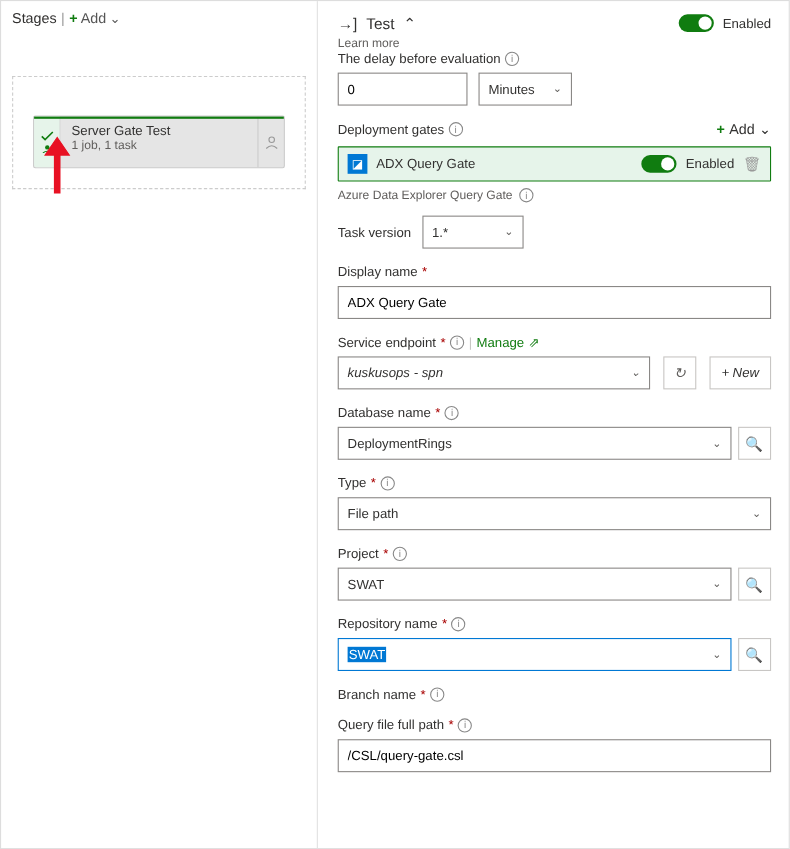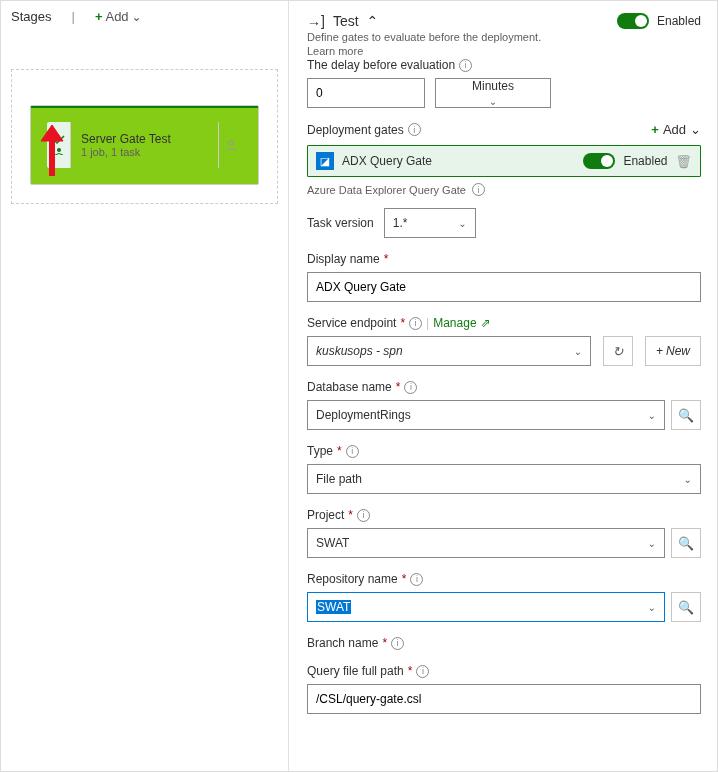--- a/index.html
+++ b/index.html
@@ -1,23 +1,23 @@
 <!DOCTYPE html>
 <html><head>
 <meta charset="utf-8">
 <style>
 * { box-sizing: border-box; margin: 0; padding: 0; }
 body { font-family: "Segoe UI", Arial, sans-serif; font-size: 13px; color: #323130; background: #fff; width: 718px; height: 772px; overflow: hidden; border: 1px solid #ddd; }
 .app { display: flex; height: 100%; }
 .left { width: 288px; border-right: 1px solid #e1e1e1; padding: 8px 10px; position: relative; }
-.left-header { display: flex; align-items: center; gap: 20px; font-size: 13px; }
+.left-header { display: flex; align-items: center; gap: 4px; font-size: 13px; }
 .left-header .sep { color: #999; }
 .add-link { color: #555; display: flex; align-items: center; gap: 3px; }
 .stage-area { margin-top: 45px; border: 1px dashed #ccc; padding: 35px 18px 18px; position: relative; }
-.stage-card { position: relative; display: flex; align-items: center; border: 1px solid #ccc; border-radius: 2px; padding: 16px; background: #84cc16; }
+.stage-card { position: relative; display: flex; align-items: flex-start; border: 1px solid #ccc; border-radius: 2px; padding: 0; background: #e5e5e5; }
 .stage-card .top-accent { position: absolute; top:0; left:0; right:0; height:2px; background:#107c10; }
 .stage-card .pre-ico { width: 24px; height: 46px; border-right:1px solid #ccc; display:flex; flex-direction:column; align-items:center; justify-content:center; gap:2px; background:#e6f4ea; color:#107c10; border-top-left-radius:2px; border-bottom-left-radius:2px;}
 .stage-card .body { padding: 6px 10px; flex:1; }
 .stage-card .title { font-size: 12px; color:#323130; }
 .stage-card .sub { font-size: 11px; color:#605e5c; }
 .stage-card .user-ico { width: 24px; height: 46px; border-left:1px solid #ccc; display:flex;align-items:center;justify-content:center;color:#999;}
 .arrow { position:absolute; left:36px; top:120px; }
 .arrow svg { width:30px; height:60px; }
 
 .right { flex:1; overflow-y:auto; padding: 12px 16px 10px 18px; }
@@ -29,21 +29,21 @@
 .toggle::after { content:''; position:absolute; right:2px; top:2px; width:12px; height:12px; background:#fff; border-radius:50%; }
 .toggle-wrap { display:flex; align-items:center; gap:8px; font-size:12px;}
 .field-label { font-size:12px; color:#323130; margin-bottom:6px; display:flex; align-items:center; gap:4px; }
 .req { color:#a80000; }
 .info-ico { width:13px; height:13px; border:1px solid #888; border-radius:50%; font-size:9px; display:inline-flex; align-items:center; justify-content:center; color:#888;}
 .row { display:flex; gap:10px; align-items:center; margin-bottom:14px;}
 input[type=text], .sel { height:30px; border:1px solid #8a8886; padding:0 8px; font-size:12px; background:#fff; font-family:inherit;}
 .sel { display:flex; align-items:center; justify-content:space-between; cursor:pointer; }
 .sel .chev { color:#605e5c; font-size:10px;}
 input[type=text].delay { width:118px; }
-.sel.minutes { width:116px;flex-direction:column;}
+.sel.minutes { width:85px;}
 .dg-head { display:flex; justify-content:space-between; align-items:center; margin-bottom:8px;}
 .add-btn { color:#323130; display:flex; align-items:center; gap:4px; font-size:13px;}
 .add-btn .plus { color:#107c10; font-weight:bold;}
 .gate-item { border:1px solid #107c10; background:#e6f4ea; padding:6px 8px; margin-bottom:6px; display:flex; align-items:center; gap:8px; border-radius:1px;}
 .gate-ico { width:18px; height:18px; background:#0078d4; display:inline-flex; align-items:center; justify-content:center; color:#fff; font-size:11px;}
 .gate-item .gate-title { flex:1; font-size:12px; }
 .trash { color:#999; font-size:13px;}
 .sub-section { font-size:11px; color:#605e5c; margin-bottom:12px; display:flex; align-items:center; gap:6px;}
 .form-group { margin-bottom:14px; }
 .tv-row { display:flex; align-items:center; gap:10px; margin-bottom:14px;}
@@ -114,21 +114,20 @@
       <div class="panel-title">
         <span>→]</span>
         <span>Test</span>
         <span>⌃</span>
       </div>
       <div class="toggle-wrap">
         <span class="toggle"></span>
         <span>Enabled</span>
       </div>
     </div>
-    <div class="panel-desc">Define gates to evaluate before the deployment.</div>
     <a class="learn">Learn more</a>
 
     <div class="field-label">
       <span>The delay before evaluation</span>
       <span class="info-ico">i</span>
     </div>
     <div class="row">
       <input type="text" class="delay" value="0" style="">
       <div class="sel minutes">
         <span>Minutes</span>

